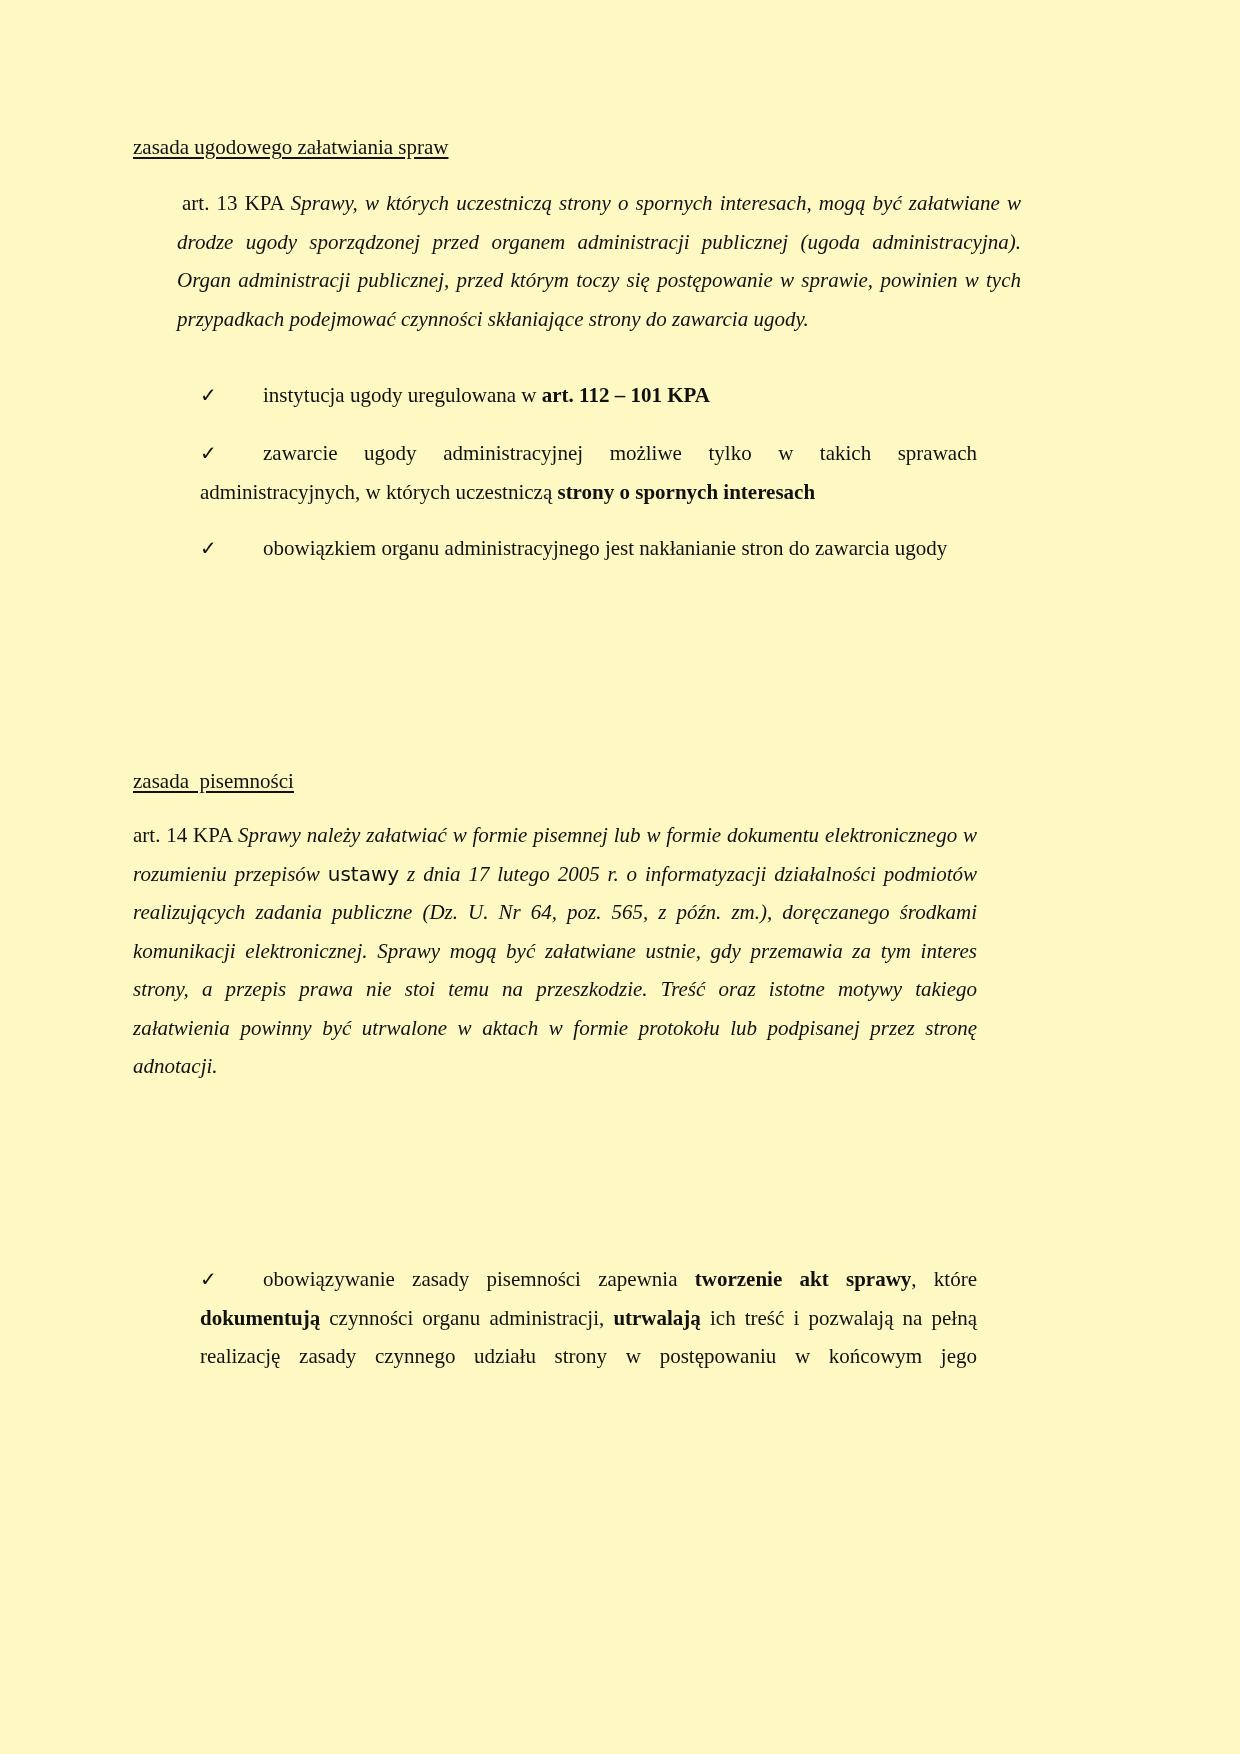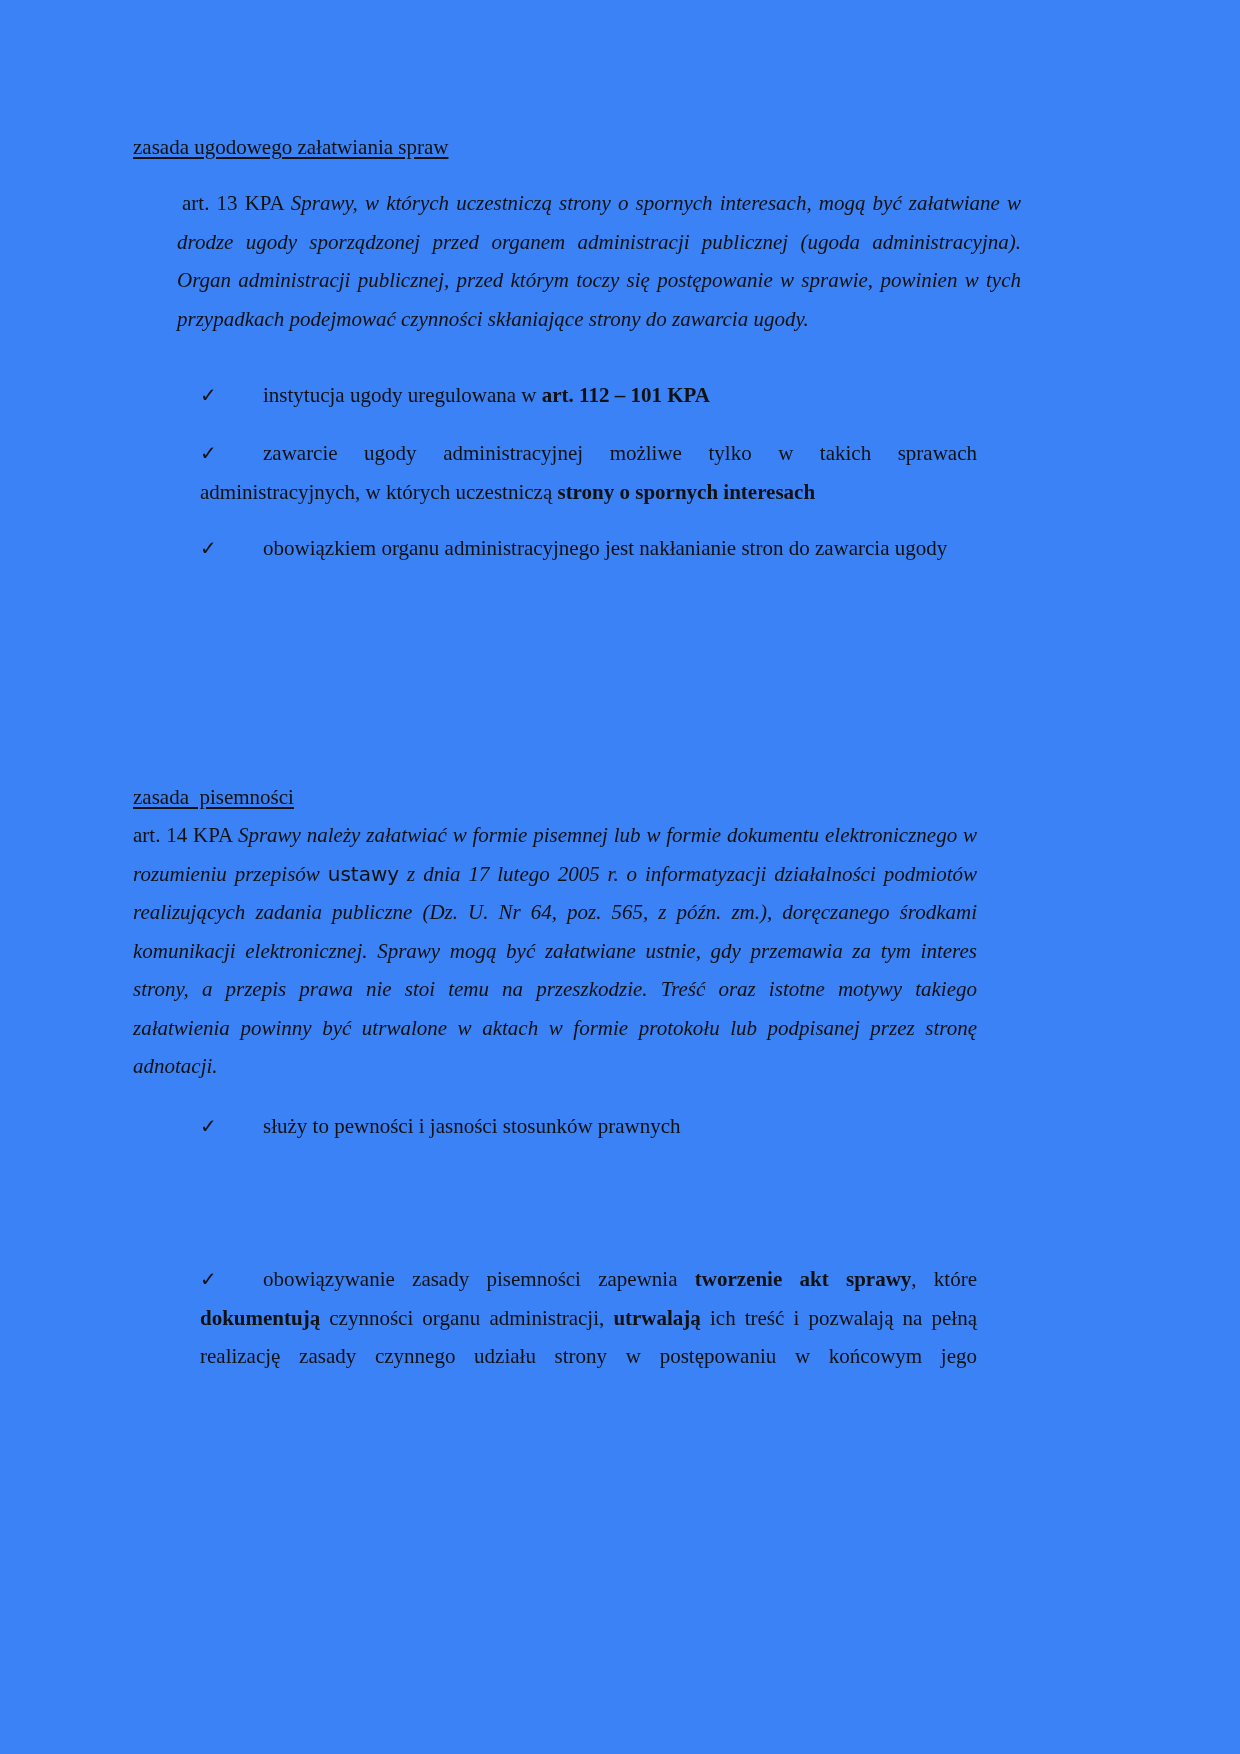--- a/index.html
+++ b/index.html
@@ -14,21 +14,21 @@
       overflow: hidden;
       font-family: "Liberation Serif", "DejaVu Serif", serif;
       color: #111111;
     }
     .page {
       position: absolute;
       left: 0;
       top: 0;
       width: 1240px;
       height: 1754px;
-      background: #3b82f6;
+      background: #fef9c3;
     }
     .heading {
       position: absolute;
       left: 133px;
       font-size: 21px;
       line-height: 26px;
       text-decoration: underline;
       text-underline-offset: 3px;
       white-space: pre;
     }
@@ -78,31 +78,28 @@
 
   <div class="bullet" style="top:434px;">
     <span class="check">✓</span><span>zawarcie ugody administracyjnej możliwe tylko w takich sprawach administracyjnych, w których uczestniczą </span><span class="b">strony o spornych interesach</span>
   </div>
 
   <div class="bullet" style="top:529px;">
     <span class="check">✓</span><span>obowiązkiem organu administracyjnego jest nakłanianie stron do zawarcia ugody</span>
   </div>
 
 
-  <div class="heading" style="top:784px;text-align:center;">zasada  pisemności</div>
+  <div class="heading" style="top:768px;text-align:center;">zasada  pisemności</div>
 
   <div class="para" style="top:816px;">
     <span>art. 14 KPA</span>
     <span class="it">Sprawy należy załatwiać w formie pisemnej lub w formie dokumentu elektronicznego w rozumieniu przepisów</span>
     <span class="sans">ustawy</span>
     <span class="it">z dnia 17 lutego 2005 r. o informatyzacji działalności podmiotów realizujących zadania publiczne (Dz. U. Nr 64, poz. 565, z późn. zm.), doręczanego środkami komunikacji elektronicznej. Sprawy mogą być załatwiane ustnie, gdy przemawia za tym interes strony, a przepis prawa nie stoi temu na przeszkodzie. Treść oraz istotne motywy takiego załatwienia powinny być utrwalone w aktach w formie protokołu lub podpisanej przez stronę adnotacji.</span>
   </div>
 
-  <div class="bullet" style="top:1107px;">
-    <span class="check">✓</span><span>służy to pewności i jasności stosunków prawnych</span>
-  </div>
 
 
   <div class="bullet last-line-justify" style="top:1260px;">
     <span class="check">✓</span><span>obowiązywanie zasady pisemności zapewnia </span><span class="b">tworzenie akt sprawy</span><span>, które </span><span class="b">dokumentują</span><span> czynności organu administracji, </span><span class="b">utrwalają</span><span> ich treść i pozwalają na pełną realizację zasady czynnego udziału strony w postępowaniu w końcowym jego</span>
   </div>
 
 </div>
 
 </body></html>

